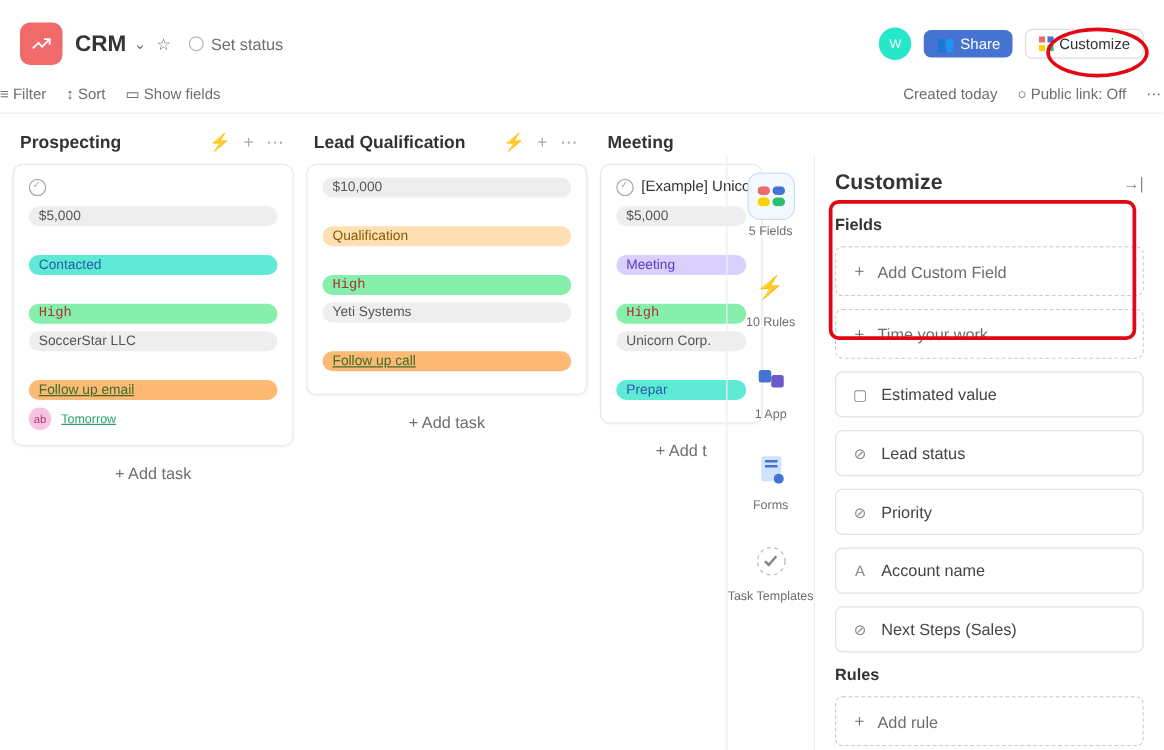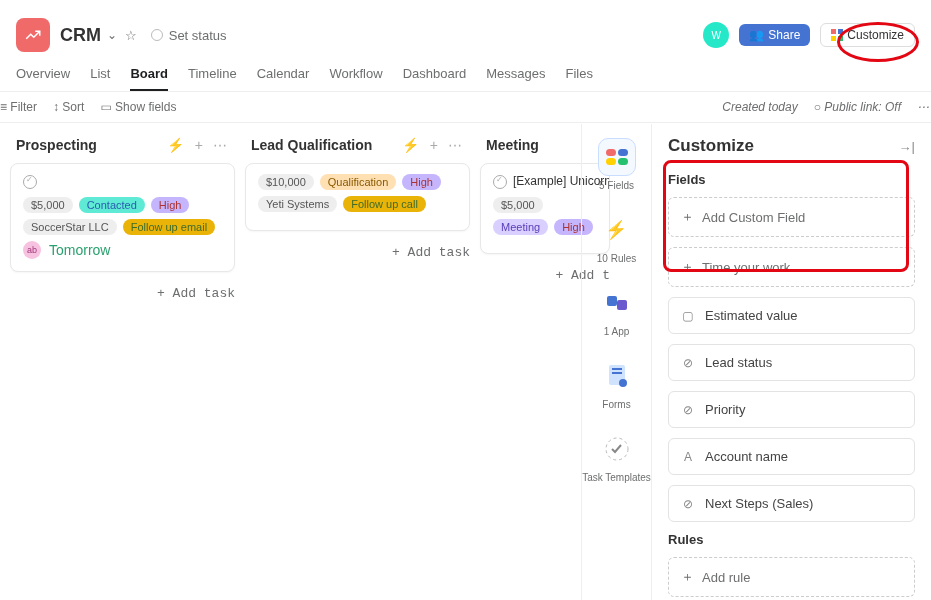--- a/index.html
+++ b/index.html
@@ -12,43 +12,43 @@
   .set-status { color:#6d6e6f; font-size:13px; display:flex; align-items:center;}
   .set-status::before { content:""; width:10px; height:10px; border:1px solid #bbb; border-radius:50%; margin-right:6px;}
   .header-right { margin-left:auto; display:flex; align-items:center; gap:10px; }
   .avatar { width:26px; height:26px; border-radius:50%; background:#25e8c8; color:#fff; font-size:10px; display:flex; align-items:center; justify-content:center;}
   .share-btn { background:#4573d2; color:#fff; padding:4px 10px; border-radius:6px; font-size:12px; display:flex; align-items:center; gap:4px;}
   .customize-btn { background:#fff; border:1px solid #ddd; padding:4px 10px; border-radius:6px; font-size:12px; display:flex; align-items:center; gap:4px;}
   .nav { display:flex; gap:20px; padding:0 16px; border-bottom:1px solid #eee; }
   .nav-item { padding:6px 0 8px; font-size:13px; color:#6d6e6f; cursor:pointer;}
   .nav-item.active { color:#1e1f21; border-bottom:2px solid #1e1f21; font-weight:600;}
   .toolbar { display:flex; align-items:center; padding:8px 0; border-bottom:1px solid #eee; font-size:12px; color:#6d6e6f; gap:16px;}
-  .toolbar-right { margin-left:auto; display:flex; gap:16px; align-items:center;font-style:italic;}
+  .toolbar-right { margin-left:auto; display:flex; gap:16px; align-items:center;}
   .board-area { display:flex; padding:14px 10px; gap:10px; height:calc(100% - 140px); overflow:hidden;}
   .column { width:225px; flex-shrink:0; }
   .column.narrow { width:130px; }
   .col-head { display:flex; align-items:center; padding:0 6px 10px; }
   .col-title { font-weight:600; font-size:14px; }
   .col-icons { margin-left:auto; display:flex; gap:10px; color:#aaa; font-size:14px;}
   .card { background:#fff; border:1px solid #e8e8e8; border-radius:8px; padding:10px 12px 12px; font-size:12px; box-shadow:0 1px 2px rgba(0,0,0,0.04);}
   .card-title-row { display:flex; align-items:flex-start; gap:6px; margin-bottom:8px;}
   .card-check { width:14px;height:14px;border:1.3px solid #aaa;border-radius:50%;flex-shrink:0; margin-top:1px; position:relative;}
   .card-check::after { content:"✓"; font-size:8px; color:#aaa; position:absolute; left:2px; top:-1px;}
-  .pills { display:flex; flex-wrap:wrap; gap:6px; margin-bottom:6px;}
+  .pills { display:flex; flex-wrap:wrap; gap:23px; margin-bottom:6px;flex-direction:column;}
   .pill { padding:2px 8px; border-radius:10px; font-size:11px;}
   .p-gray { background:#eee; color:#555;}
   .p-blue { background:#5eead4; color:#2a5db0;}
-  .p-red { background:#c4b5fd; color:#a33;}
-  .p-green { background:#eab308; color:#3e6b2a;}
+  .p-red { background:#86efac; color:#a33;font-family:Liberation Mono, monospace;}
+  .p-green { background:#fdba74; color:#3e6b2a;text-decoration:underline;}
   .p-orange { background:#ffe0b3; color:#8a5a00;}
   .p-violet { background:#d9d0ff; color:#5a3db8;}
   .card-footer { display:flex; align-items:center; gap:8px; margin-top:0;}
   .mini-avatar { width:18px;height:18px;border-radius:50%; background:#f7c1e0; font-size:9px; display:flex;align-items:center;justify-content:center; color:#a3387a;}
-  .tomorrow { color:#2aa06e; font-size:14px;}
-  .add-task { text-align:right; color:#6d6e6f; font-size:13px; padding:14px 0;font-family:Liberation Mono, monospace;}
+  .tomorrow { color:#2aa06e; font-size:10px;text-decoration:underline;}
+  .add-task { text-align:center; color:#6d6e6f; font-size:13px; padding:14px 0;}
   .add-task::before { content:"+ "; }
   .customize-dock { width:70px; border-left:1px solid #eee; display:flex; flex-direction:column; align-items:center; padding:14px 0; gap:20px;}
   .dock-item { display:flex; flex-direction:column; align-items:center; font-size:10px; color:#6d6e6f; gap:4px;}
   .dock-icon { width:38px; height:38px; border-radius:10px; display:flex; align-items:center; justify-content:center; font-size:18px;}
   .dock-icon.active { border:1px solid #c9ddff; background:#f4f8ff;}
   .customize-panel { width:280px; border-left:1px solid #eee; padding:12px 16px; height:100%; overflow:hidden;}
   .cp-head { display:flex; align-items:center; margin-bottom:16px;}
   .cp-title { font-size:17px; font-weight:600;}
   .cp-close { margin-left:auto; color:#888;}
   .cp-section { font-weight:600; font-size:13px; margin:4px 0 10px;}
@@ -90,31 +90,20 @@
             <rect x="0" y="0" width="5" height="5" fill="#f06a6a"></rect>
             <rect x="7" y="0" width="5" height="5" fill="#4573d2"></rect>
             <rect x="0" y="7" width="5" height="5" fill="#ffd100"></rect>
             <rect x="7" y="7" width="5" height="5" fill="#25c16f"></rect>
           </svg>
       <span>Customize</span>
     </div>
   </div>
 </div>
 
-<div class="nav" id="nav">
-      <div class="nav-item">Overview</div>
-      <div class="nav-item">List</div>
-      <div class="nav-item active">Board</div>
-      <div class="nav-item">Timeline</div>
-      <div class="nav-item">Calendar</div>
-      <div class="nav-item">Workflow</div>
-      <div class="nav-item">Dashboard</div>
-      <div class="nav-item">Messages</div>
-      <div class="nav-item">Files</div>
-    </div>
 
 <div class="toolbar">
   <span>≡&nbsp;<span>Filter</span></span>
   <span>↕&nbsp;<span>Sort</span></span>
   <span>▭&nbsp;<span>Show fields</span></span>
   <div class="toolbar-right">
     <span>Created today</span>
     <span>○ <span>Public link: Off</span></span>
     <span class="dots">⋯</span>
   </div>
@@ -182,20 +171,24 @@
     <div class="card" style="overflow:hidden;">
       <div class="card-title-row">
         <span class="card-check"></span>
         <span style="white-space:nowrap;">[Example] Unicorn</span>
       </div>
       <div class="pills">
         <span class="pill p-gray">$5,000</span>
         <span class="pill p-violet">Meeting</span>
         <span class="pill p-red">High</span>
       </div>
+      <div class="pills">
+        <span class="pill p-gray">Unicorn Corp.</span>
+        <span class="pill p-blue">Prepar</span>
+      </div>
     </div>
     <div class="add-task">Add t</div>
   </div>
 </div>
 
 <div class="right-wrap">
   <div class="customize-dock">
     <div class="dock-item">
       <div class="dock-icon active">
         <svg width="22" height="16">

